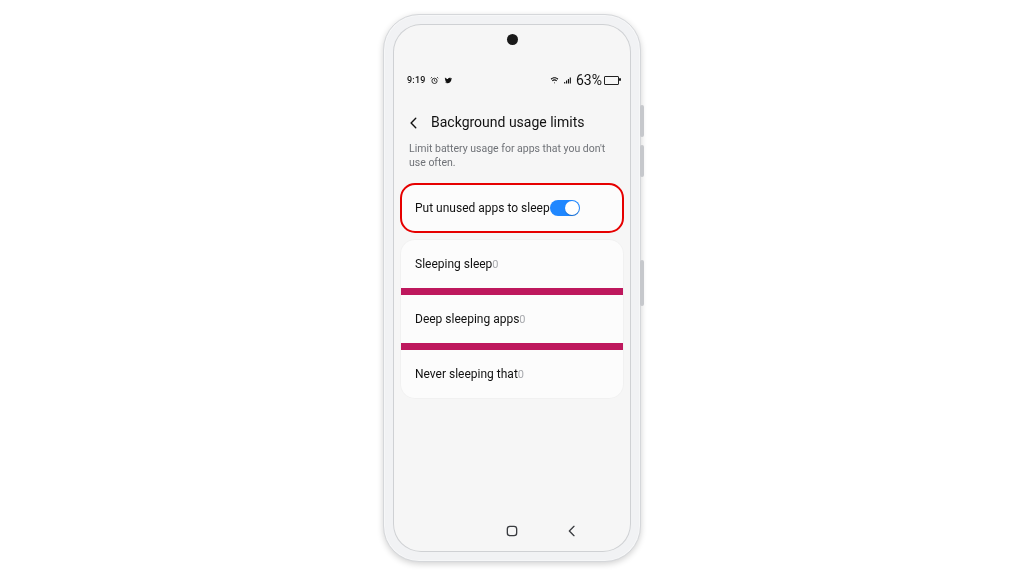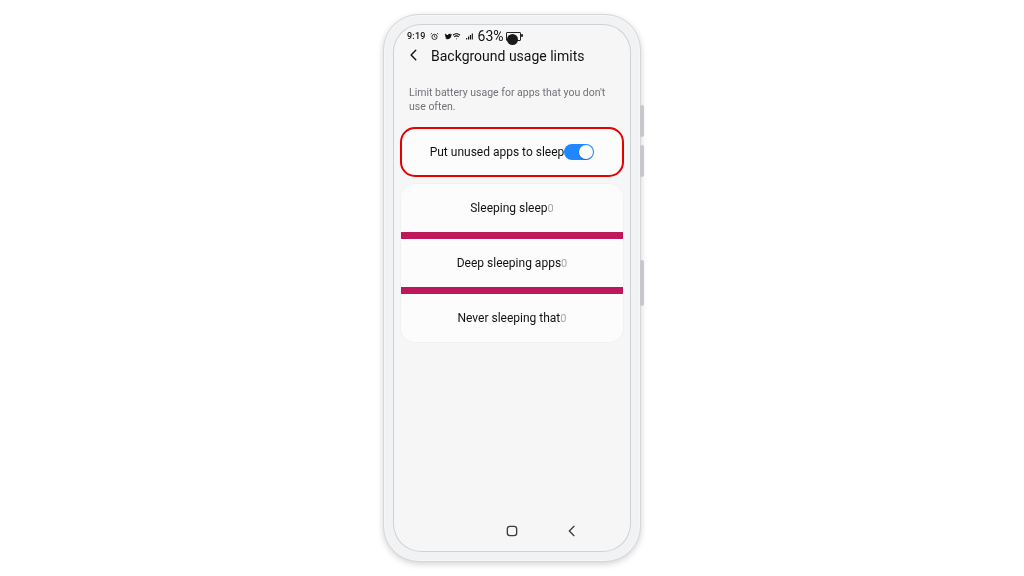--- a/index.html
+++ b/index.html
@@ -60,25 +60,26 @@
     border-radius: 50%;
     z-index: 10;
   }
 
   
   .statusbar {
     height: 24px;
     flex: 0 0 24px;
     display: flex;
     align-items: center;
-    justify-content: flex-start;
+    justify-content: space-between;
     padding: 0 12px 0 14px;
     font-size: 9px;
     color: #111;
     position: relative;
+    margin-top: 44px;
   }
   .statusbar .left, .statusbar .right {
     display: flex; align-items: center; gap: 4px;
   }
   .statusbar .time { font-weight: 500; letter-spacing: .2px; }
   .sb-icon { width: 9px; height: 9px; display: inline-block; }
   .battery {
     display:flex; align-items:center; gap:2px;
   }
   .battery-pct { font-size: 14px; }
@@ -89,53 +90,54 @@
   .battery-outline::after {
     content:""; position:absolute; top:1px; right:-3px; width:2px; height:3px;
     background:#222; border-radius:1px;
   }
   .battery-fill { height:100%; background:#222; }
 
   
   .header {
     flex: 0 0 38px;
     display: flex;
-    align-items: flex-start;
+    align-items: flex-end;
     gap: 10px;
     padding: 0 14px;
   }
   .back-icon { width:14px; height:14px; color:#111; flex:0 0 auto; }
   .back-icon svg { width:100%; height:100%; display:block; }
   .title {
     font-size: 14px;
     color: #111;
     font-weight: 400;
   }
   .subtext {
     font-size: 10.5px;
     line-height: 1.35;
     color: #6f7277;
     padding: 0 16px 14px 16px;
+    margin-top: 12px;
   }
 
   
   .card {
     background: #fcfcfc;
     border-radius: 14px;
     margin: 0 8px 8px 8px;
     box-shadow: 0 0 0 1px rgba(0,0,0,.02);
   }
   .card.highlight {
     outline: 2.5px solid #e60000;
     outline-offset: -1px;
   }
   .row {
     display: flex;
     align-items: center;
-    justify-content: center;
+    justify-content: flex-start;
     min-height: 36px;
     padding: 6px 14px;
     font-size: 12px;
     color: #111;
   }
   .row + .row { border-top: 7px solid #be185d; }
   .row .count {
     font-size: 11px;
     color: #a7a9ad;
   }

